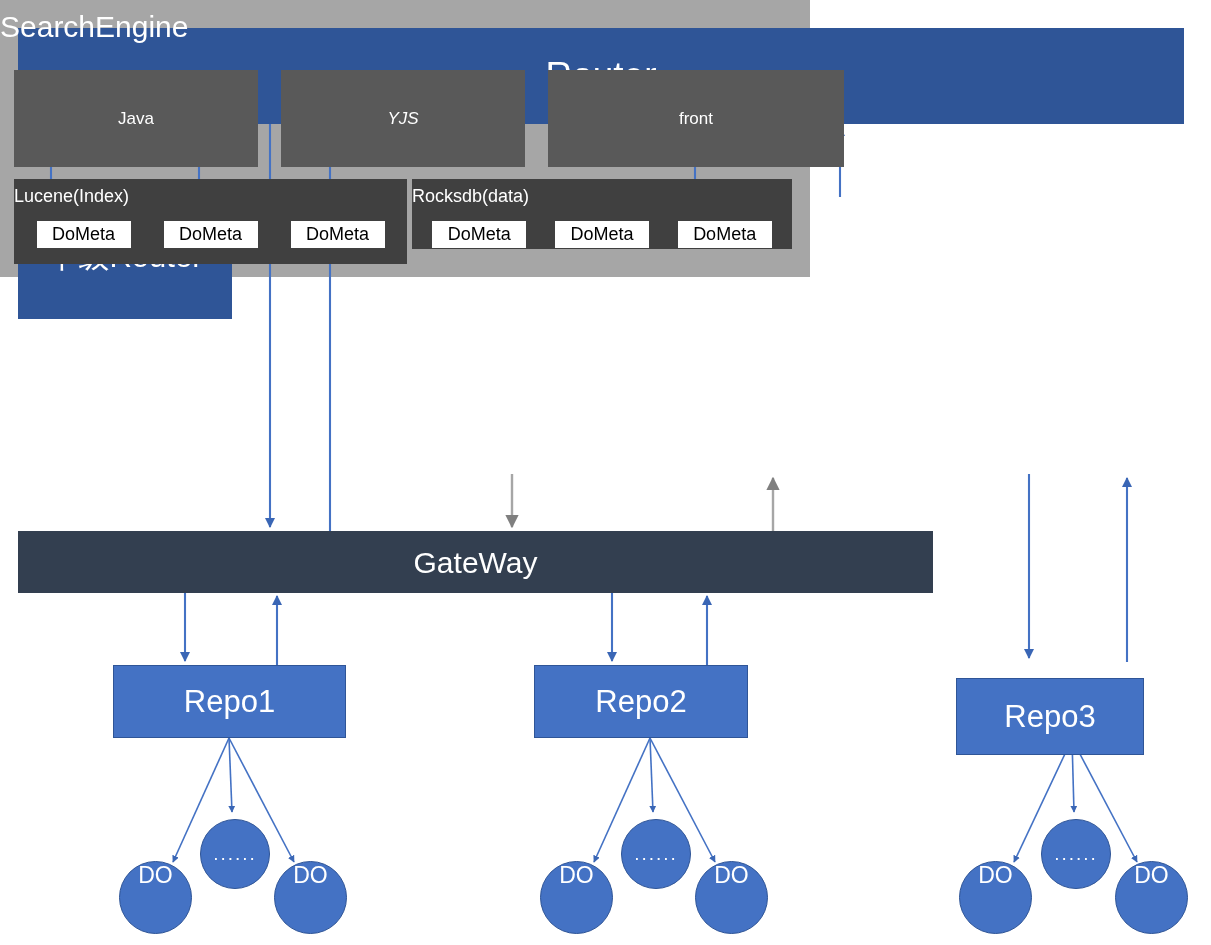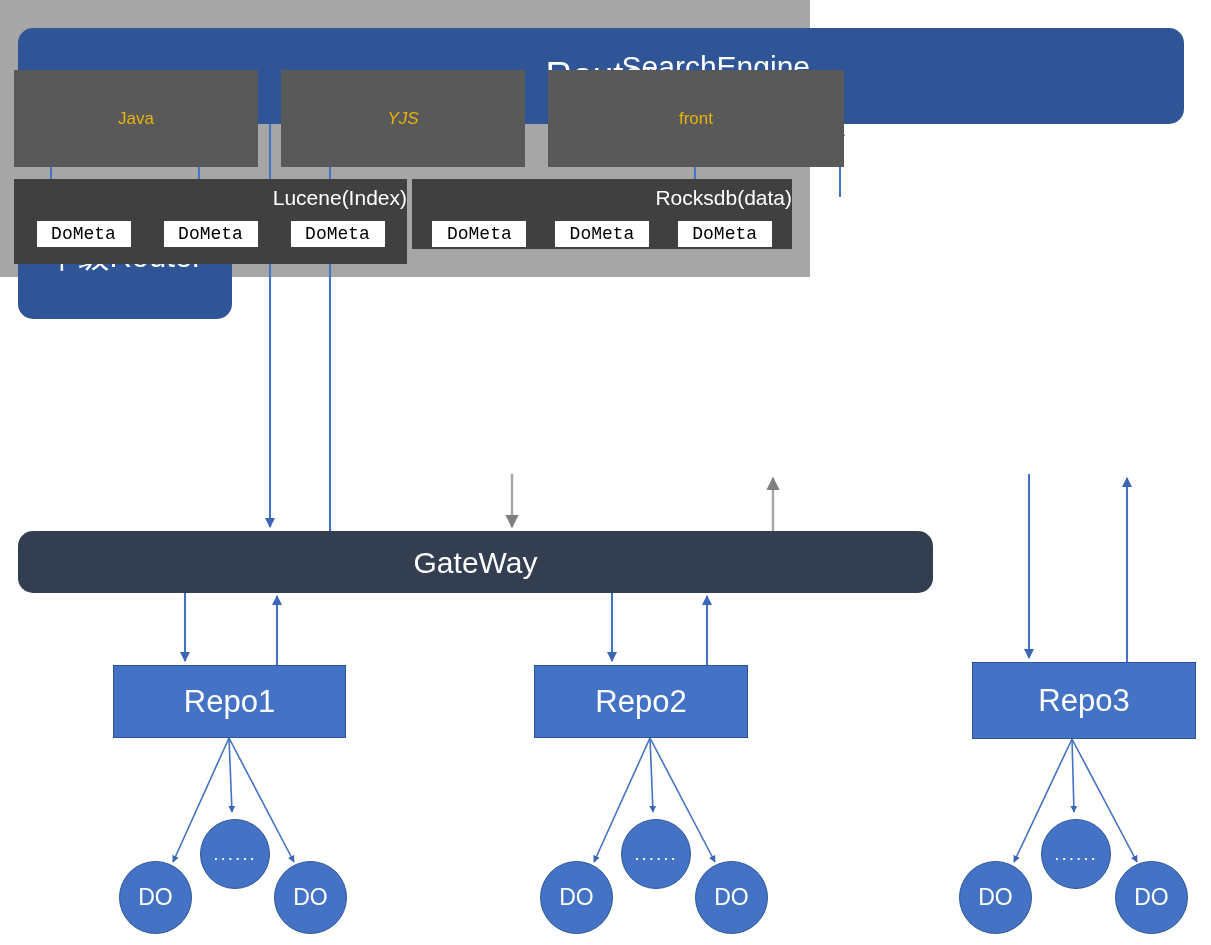--- a/index.html
+++ b/index.html
@@ -19,21 +19,20 @@
   }
   .box {
     position: absolute;
     display: flex;
     align-items: center;
     justify-content: center;
     box-sizing: border-box;
     color: #ffffff;
     text-align: center;
     line-height: 1.1;
-    border-radius: 15px;
   }
 
   
   #router {
     left: 18px;
     top: 28px;
     width: 1166px;
     height: 96px;
     background: #2F5597;
     font-size: 37px;
@@ -55,29 +54,28 @@
     top: 197px;
     width: 810px;
     height: 277px;
     background: #A6A6A6;
   }
   #search-engine-title {
     position: absolute;
     left: 0;
     top: 10px;
     width: 810px;
-    text-align: right;
+    text-align: left;
     color: #ffffff;
     font-size: 30px;
-    margin-top: 40px;
   }
   .se-layer {
     position: absolute;
     background: #595959;
-    color: #eab308;
+    color: #ffffff;
     display: flex;
     align-items: center;
     justify-content: center;
     font-size: 17px;
     box-sizing: border-box;
   }
   #se-java   { left: 14px;  top: 70px; width: 244px; height: 97px; }
   #se-yjs    { left: 281px; top: 70px; width: 244px; height: 97px; font-style: italic; }
   #se-front  { left: 548px; top: 70px; width: 296px; height: 97px; }
 
@@ -86,44 +84,43 @@
     background: #404040;
     box-sizing: border-box;
   }
   #store-lucene  { left: 14px;  top: 179px; width: 393px; height: 85px; }
   #store-rocksdb { left: 412px; top: 179px; width: 380px; height: 70px; }
   .store-title {
     position: absolute;
     left: 0;
     top: 7px;
     width: 100%;
-    text-align: right;
-    color: #ffffff;
-    font-size: 21px;
+    text-align: left;
+    color: #ffffff;
+    font-size: 18px;
   }
   .chip-row {
     position: absolute;
     left: 0;
     top: 42px;
     width: 100%;
     display: flex;
     justify-content: space-around;
     align-items: center;
     padding: 0 6px;
     box-sizing: border-box;
   }
   .chip {
     background: #ffffff;
     color: #000000;
     font-size: 18px;
     padding: 3px 10px;
     min-width: 94px;
     text-align: center;
     box-sizing: border-box;
-    font-family: Liberation Mono, monospace;
   }
 
   
   #gateway {
     left: 18px;
     top: 531px;
     width: 915px;
     height: 62px;
     background: #333F50;
     font-size: 30px;
@@ -136,31 +133,30 @@
     border: 1px solid #2F5597;
     color: #ffffff;
     display: flex;
     align-items: center;
     justify-content: center;
     font-size: 31px;
     box-sizing: border-box;
   }
   #repo1 { left: 113px; top: 665px; width: 233px; height: 73px; }
   #repo2 { left: 534px; top: 665px; width: 214px; height: 73px; }
-  #repo3 { left: 956px; top: 662px; width: 224px; height: 77px; margin-left: 16px; }
+  #repo3 { left: 956px; top: 678px; width: 188px; height: 77px; }
 
   
   .do-circle {
     position: absolute;
     border-radius: 50%;
     background: #4472C4;
     border: 1px solid #2F5597;
     color: #ffffff;
     display: flex;
-    align-items: center;
     justify-content: center;
     font-size: 23px;
     box-sizing: border-box;
   }
   .do-circle.ellipsis {
     font-size: 19px;
     letter-spacing: 2px;
     align-items: center;
   }
 

